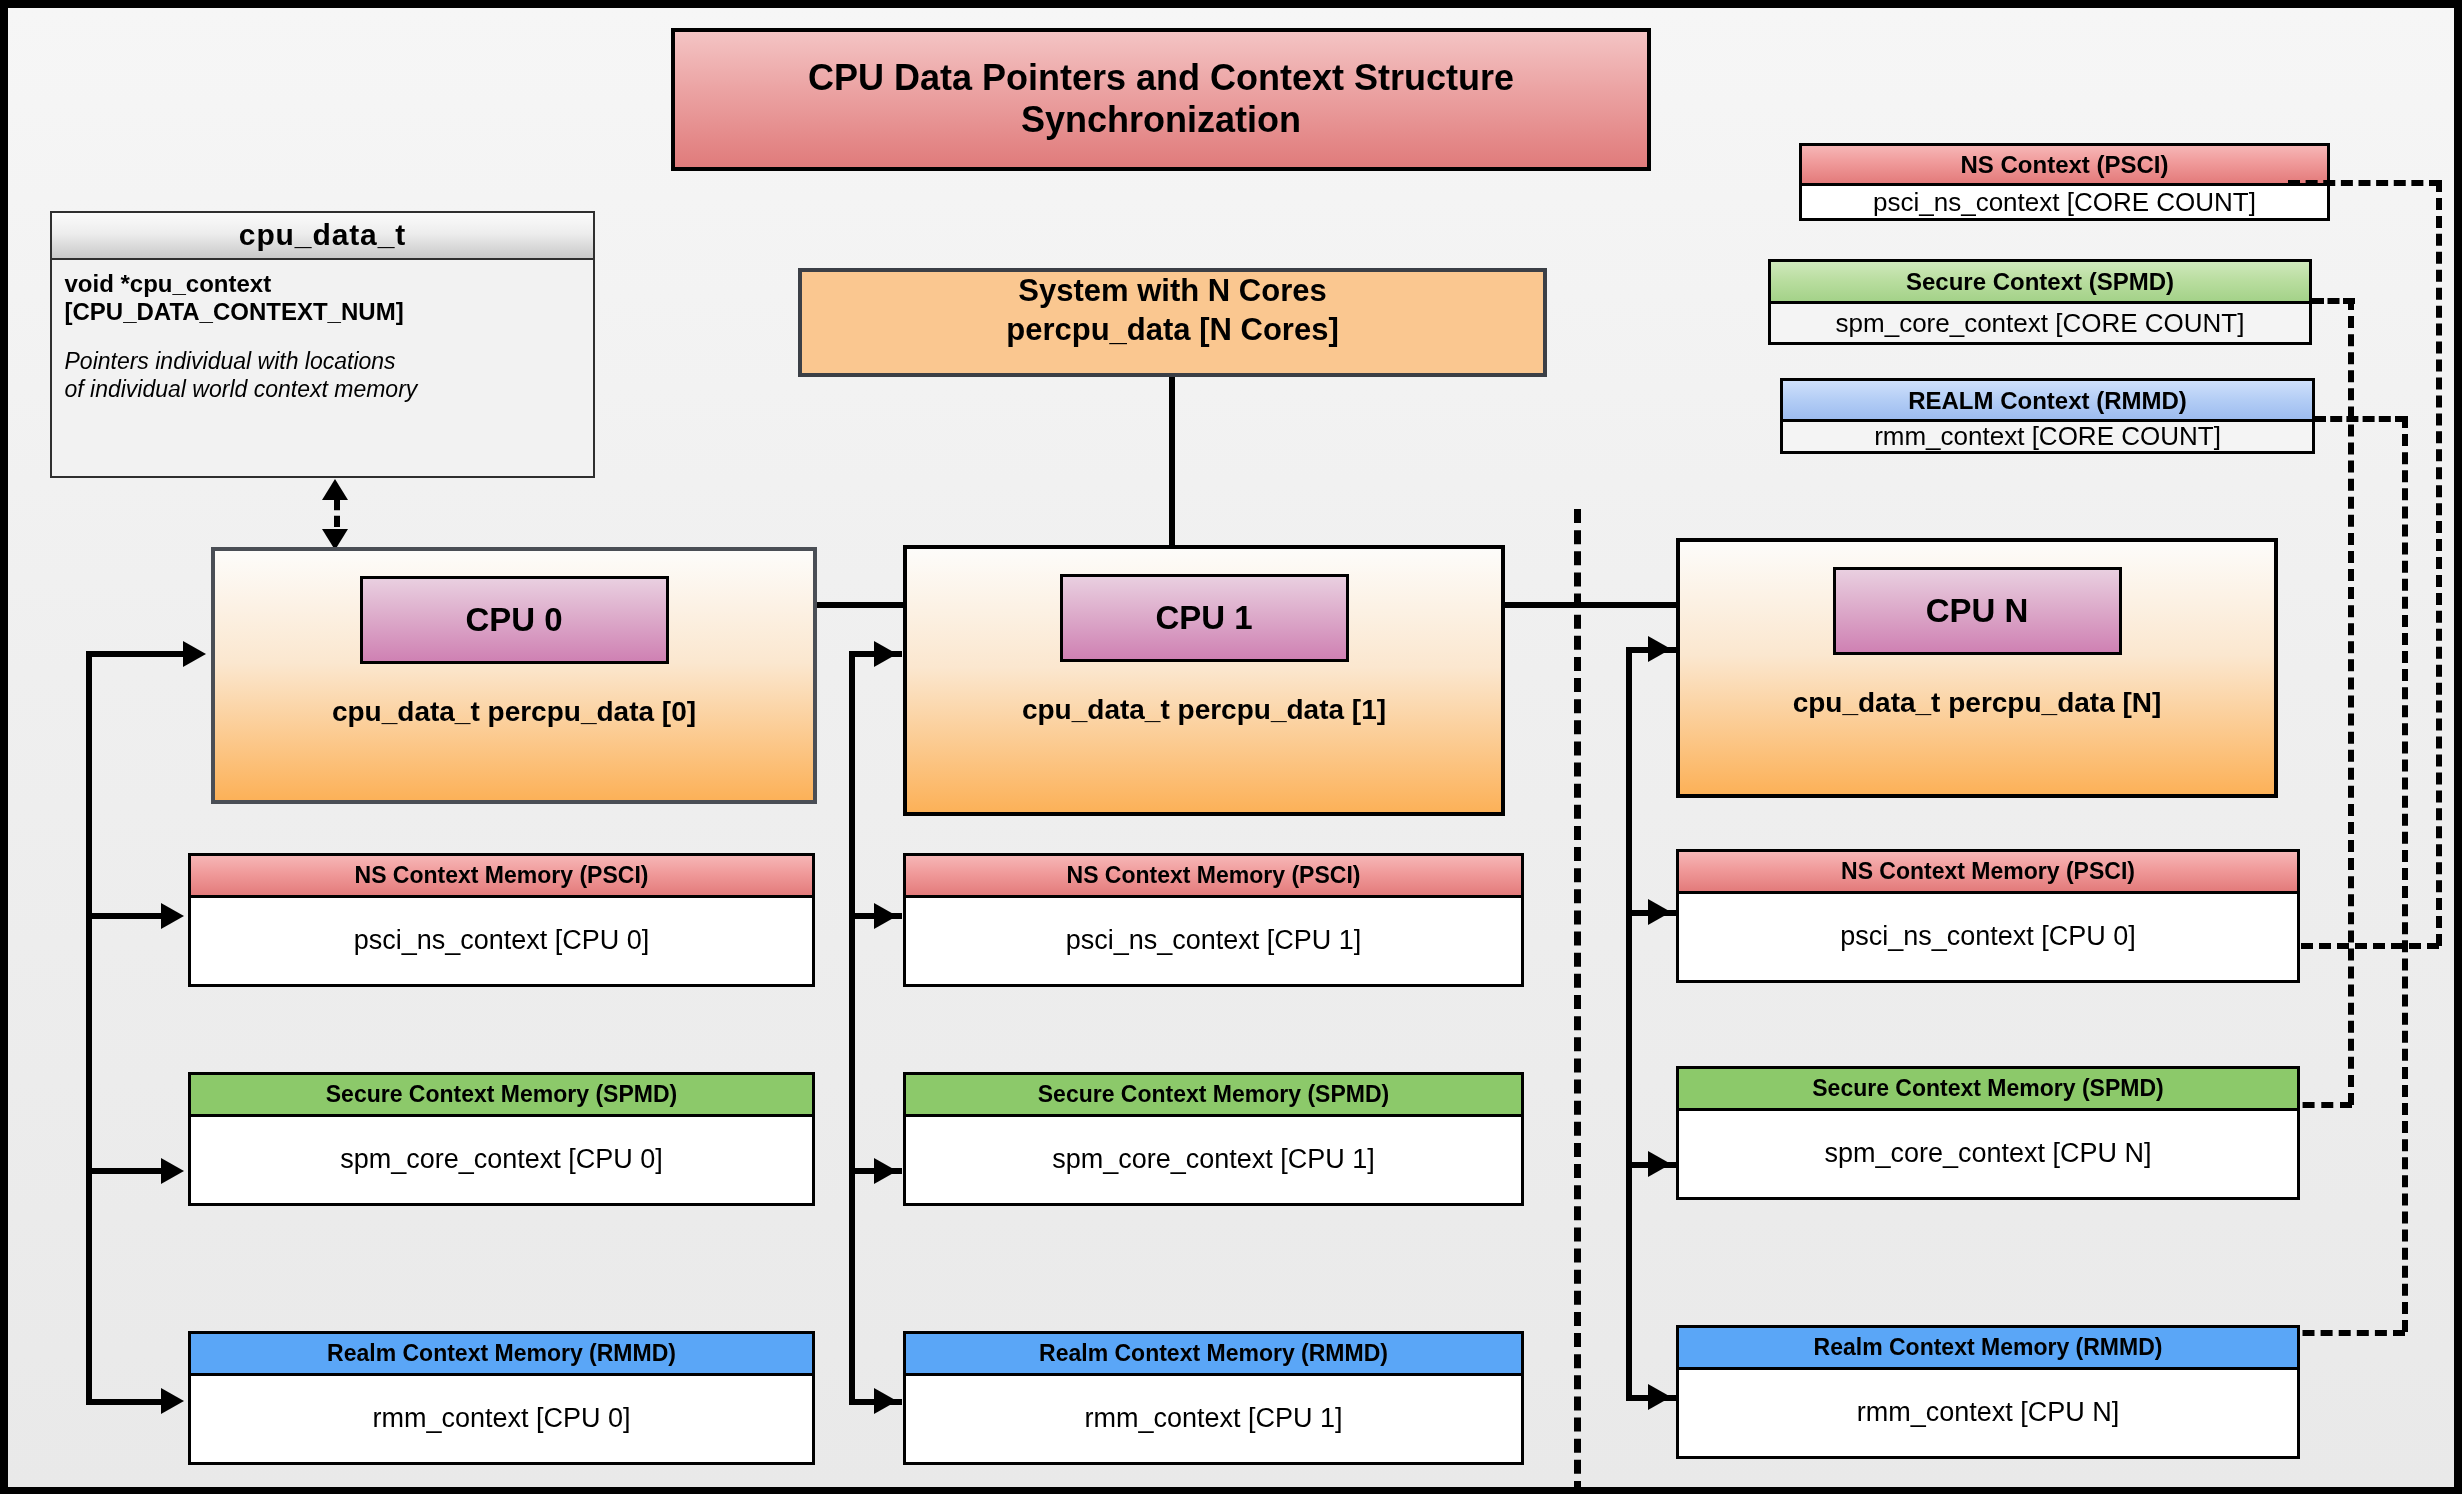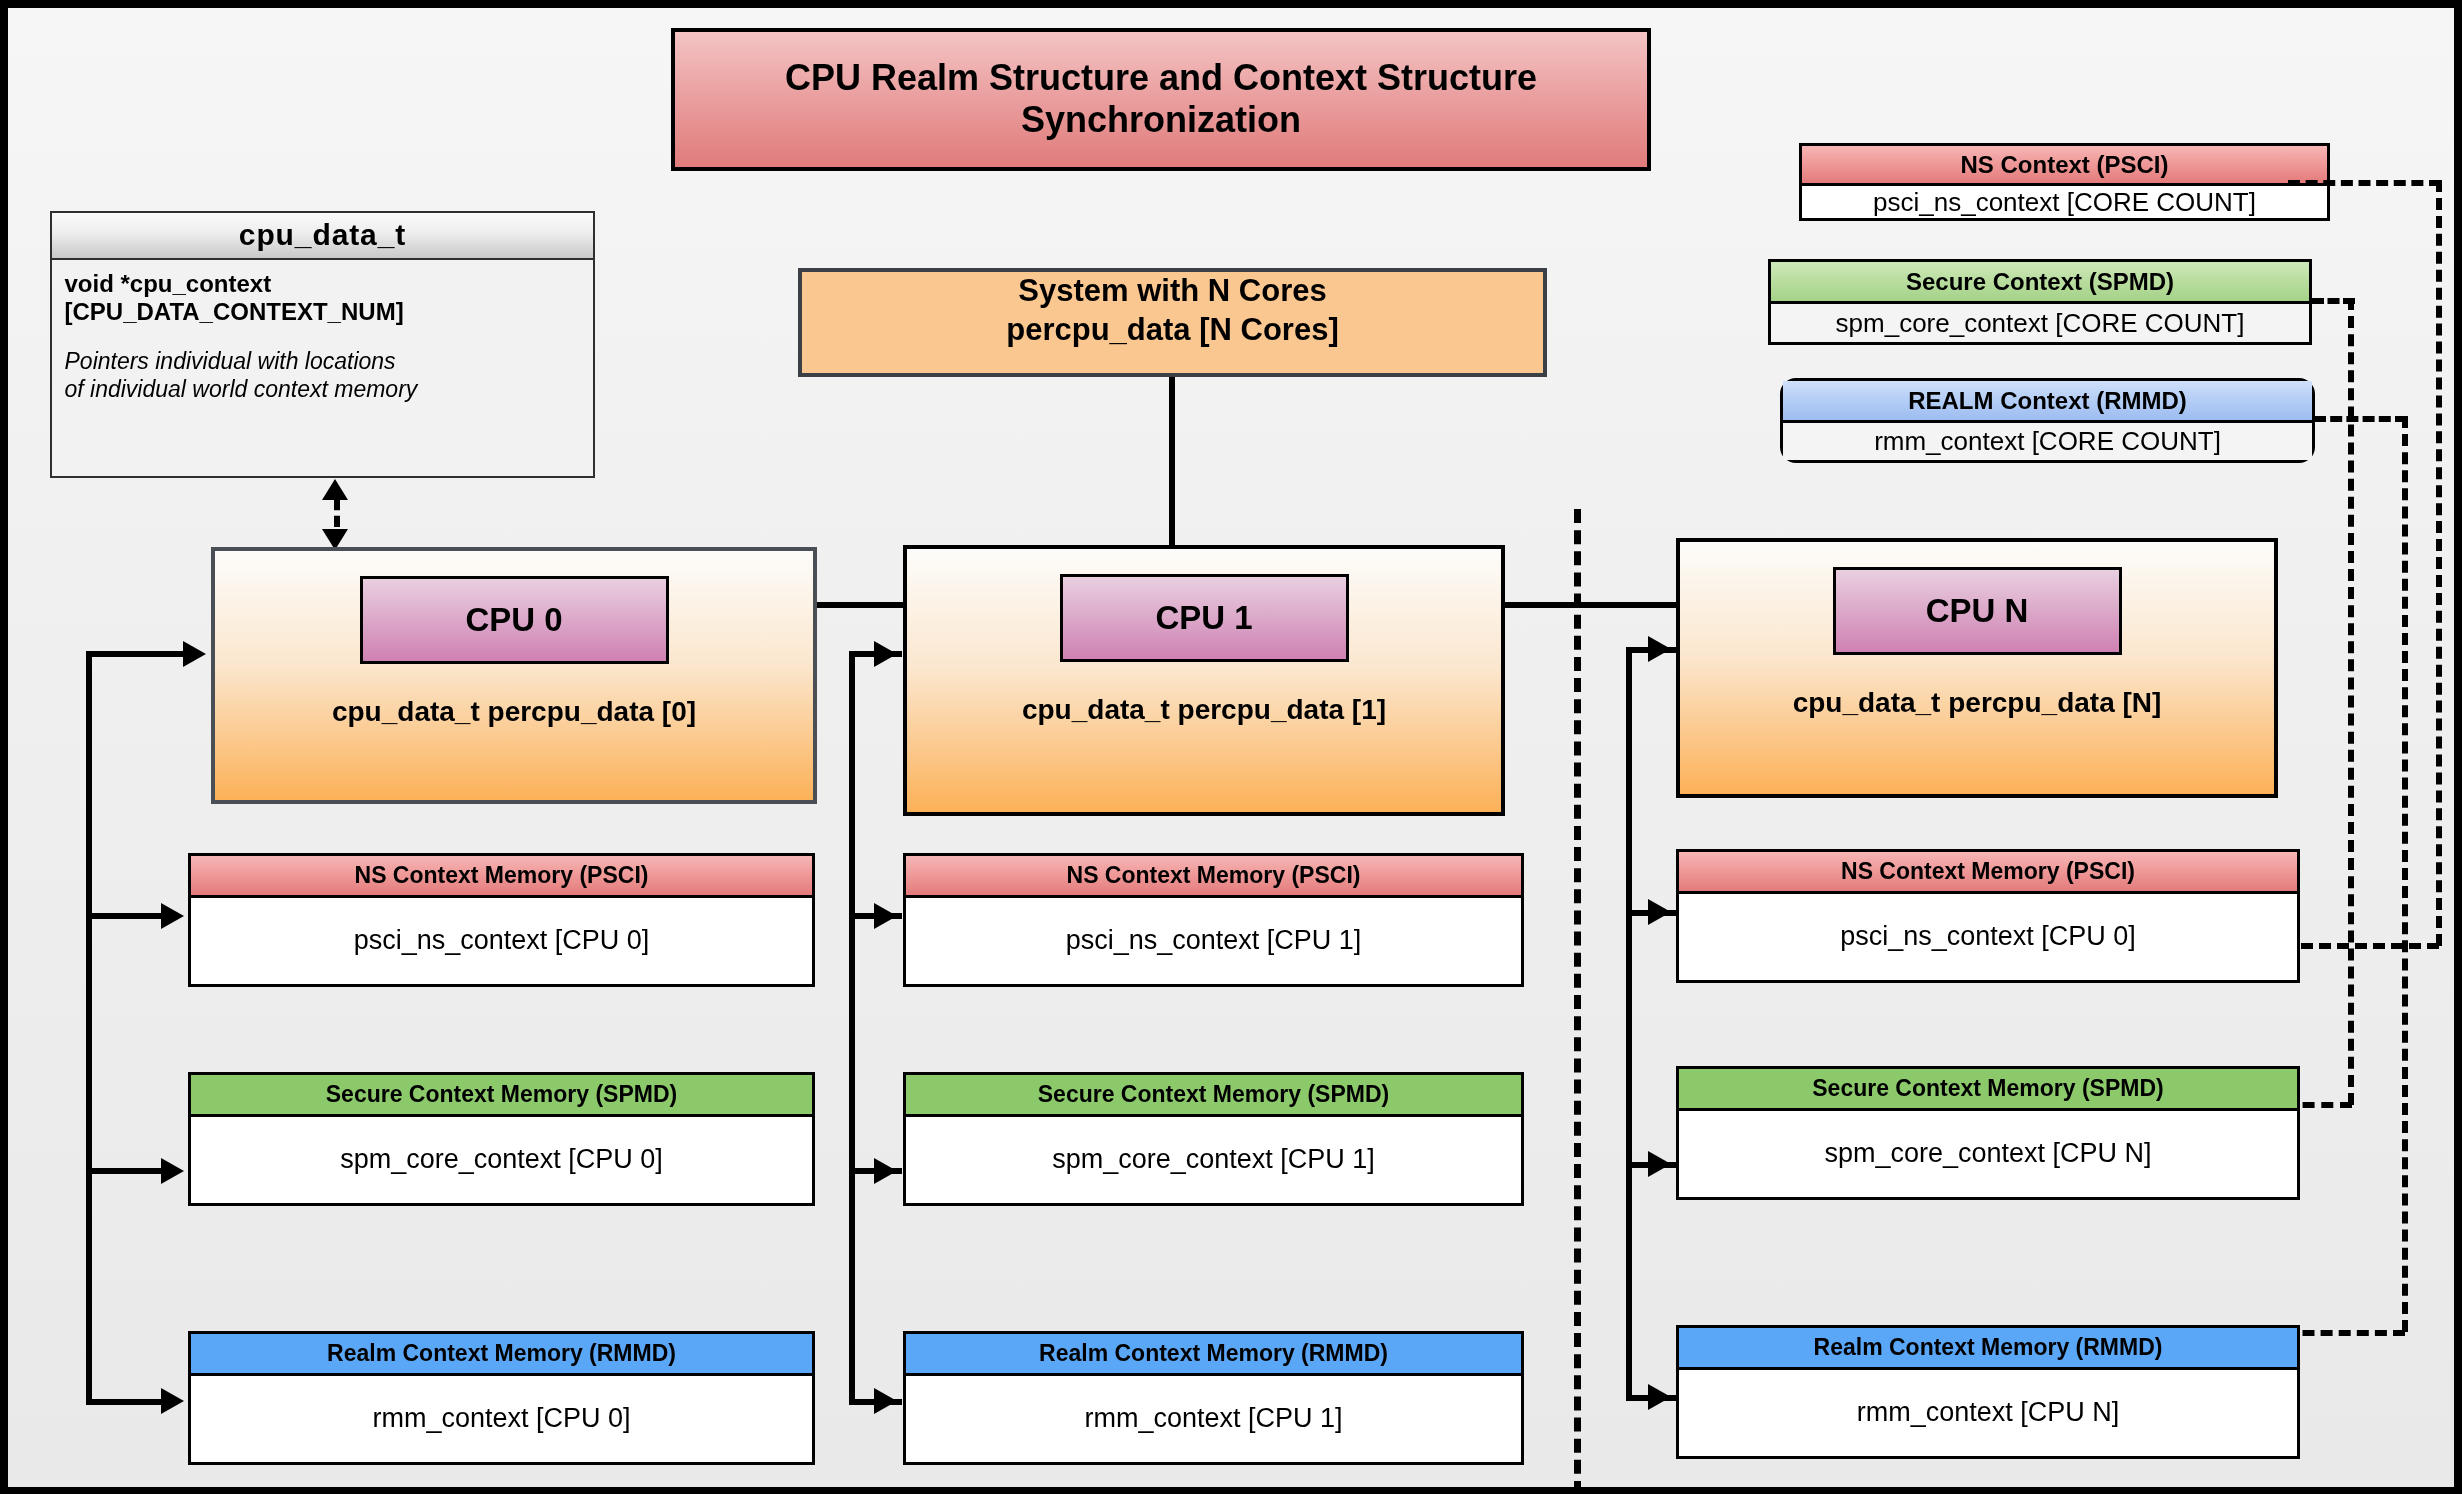--- a/index.html
+++ b/index.html
@@ -101,21 +101,21 @@
   .biarrow .up{position:absolute;left:-9px;top:0;width:0;height:0;
     border-left:13.4px solid transparent;border-right:13.4px solid transparent;border-bottom:21.4px solid #000;}
   .biarrow .dn{position:absolute;left:-9px;bottom:0;width:0;height:0;
     border-left:13.4px solid transparent;border-right:13.4px solid transparent;border-top:21.4px solid #000;}
 </style>
 </head>
 <body>
 
 <div id="root">
 
-  <div id="title" class="abs" style="left:663px;top:19.6px;width:980px;height:143px;">CPU Realm Structure and Context Structure Synchronization</div>
+  <div id="title" class="abs" style="left:663px;top:19.6px;width:980px;height:143px;">CPU Data Pointers and Context Structure Synchronization</div>
 
   <div id="cpudata" class="abs" style="left:42px;top:203px;width:545px;height:267px;">
     <div class="hdr2">cpu_data_t</div>
     <div style="padding:10.7px 12.5px 0 12.5px;">
       <div class="ln">void  *cpu_context</div>
       <div class="ln">[CPU_DATA_CONTEXT_NUM]</div>
       <div style="height:23px;"></div>
       <div class="it">Pointers individual with locations</div>
       <div class="it">of individual world context memory</div>
     </div>
@@ -142,21 +142,21 @@
   <div class="abs node sum" style="left:1791px;top:135px;width:531px;height:78px;">
     <div class="hdr ns-grad" style="height:37px;">NS Context  (PSCI)</div>
     <div class="body white">psci_ns_context [CORE COUNT]</div>
   </div>
 
   <div class="abs node sum" style="left:1760px;top:251px;width:544px;height:86px;">
     <div class="hdr sec-grad" style="height:39px;">Secure Context (SPMD)</div>
     <div class="body">spm_core_context [CORE COUNT]</div>
   </div>
 
-  <div class="abs node sum" style="left:1772px;top:370px;width:535px;height:85px;border-radius:16px;">
+  <div class="abs node sum" style="left:1772px;top:370px;width:535px;height:76px;">
     <div class="hdr rlm-grad" style="height:39px;">REALM Context (RMMD)</div>
     <div class="body">rmm_context [CORE COUNT]</div>
   </div>
 
   <div class="abs dash-h" style="left:2280px;top:172px;width:153px;"></div>
   <div class="abs dash-v" style="left:2428px;top:172px;height:766px;"></div>
   <div class="abs dash-h" style="left:2023px;top:935px;width:408px;"></div>
 
   <div class="abs dash-h" style="left:2304px;top:290px;width:43px;"></div>
   <div class="abs dash-v" style="left:2340px;top:290px;height:807px;"></div>

